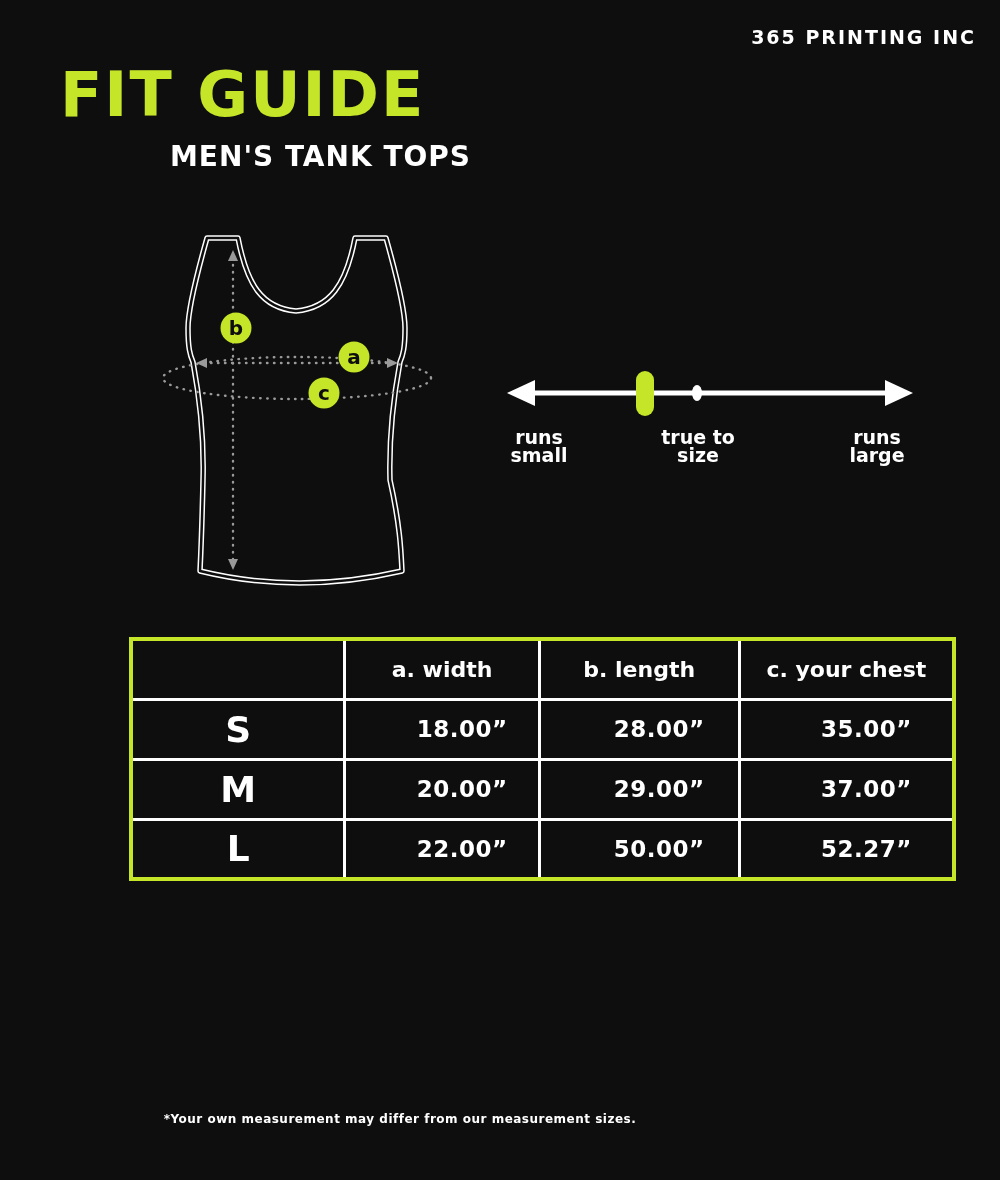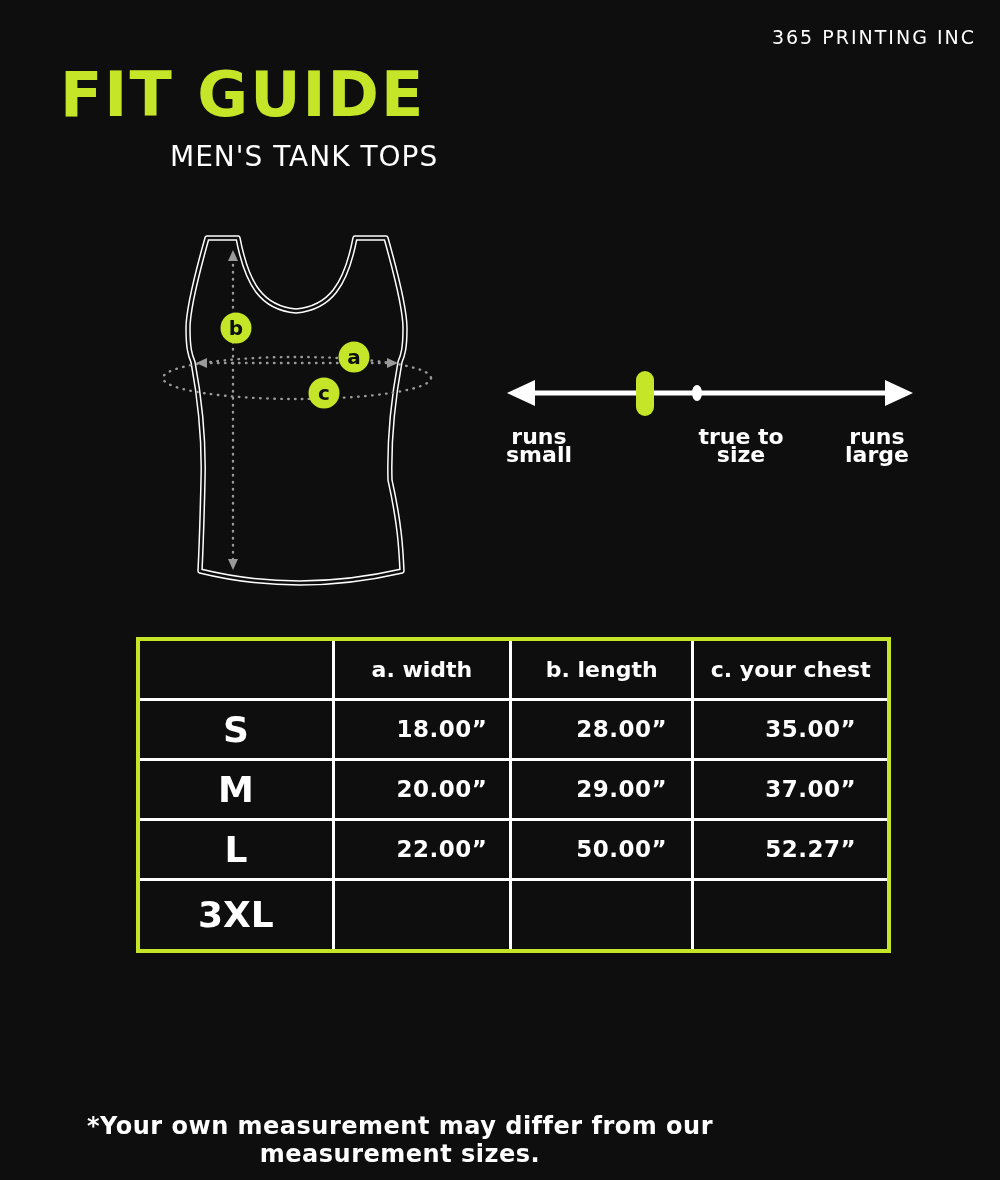--- a/index.html
+++ b/index.html
@@ -13,65 +13,65 @@
   body{font-family:"DejaVu Sans","Liberation Sans",sans-serif;}
   .page{
     position:relative;
     width:1000px;height:1180px;
     background:var(--bg);
     overflow:hidden;
     color:var(--white);
   }
   .brand{
     position:absolute;top:26px;right:24px;
-    font-size:19px;font-weight:normal;letter-spacing:2px;
+    font-size:19px;font-weight:bold;letter-spacing:2px;
     color:var(--white);white-space:nowrap;
   }
   .title{
     position:absolute;left:60px;top:58px;
     font-size:62px;font-weight:bold;letter-spacing:2px;
     color:var(--green);white-space:nowrap;
   }
   .subtitle{
     position:absolute;left:170px;top:140px;
-    font-size:28px;font-weight:normal;letter-spacing:1px;
+    font-size:28px;font-weight:bold;letter-spacing:1px;
     color:var(--white);white-space:nowrap;text-align:center;
   }
   .tank-svg{position:absolute;left:150px;top:210px;width:320px;height:400px;}
   .scale-svg{position:absolute;left:505px;top:360px;width:410px;height:66px;}
   .scale-label{
     position:absolute;top:428px;
-    font-size:22px;font-weight:bold;line-height:18px;
+    font-size:19px;font-weight:bold;line-height:18px;
     text-align:center;color:var(--white);white-space:nowrap;
     transform:translateX(-50%);
   }
   .scale-label.left{left:539px;}
-  .scale-label.center{left:741px;}
+  .scale-label.center{left:698px;}
   .scale-label.right{left:877px;}
 
   table.size-table{
-    position:absolute;left:136px;top:637px;
-    width:755px;
+    position:absolute;left:129px;top:637px;
+    width:827px;
     border-collapse:collapse;table-layout:fixed;
     border:4px solid var(--green);
   }
   table.size-table th, table.size-table td{
     border:3px solid var(--white);
     text-align:center;vertical-align:middle;
     color:var(--white);
   }
   table.size-table th{font-size:22px;font-weight:bold;height:60px;}
   td.size-cell{font-size:36px;font-weight:bold;}
   td.val-cell{font-size:23px;font-weight:bold;letter-spacing:0.5px;padding-left:40px;}
   tr.r-std{height:60px;}
   tr.r-last{height:72px;}
 
   .footnote{
     position:absolute;left:0;top:1112px;width:800px;
-    text-align:center;font-size:24px;font-weight:bold;
+    text-align:center;font-size:12px;font-weight:bold;
     letter-spacing:0.5px;color:var(--white);
   }
 </style>
 </head>
 <body>
 
 <div class="page">
 
   <div class="brand">365 PRINTING INC</div>
 
@@ -187,24 +187,18 @@
         <td class="val-cell">20.00”</td>
         <td class="val-cell">29.00”</td>
         <td class="val-cell">37.00”</td>
       </tr>
       <tr class="r-std">
         <td class="size-cell">L</td>
         <td class="val-cell">22.00”</td>
         <td class="val-cell">50.00”</td>
         <td class="val-cell">52.27”</td>
       </tr>
-      <tr class="r-last">
-        <td class="size-cell">3XL</td>
-        <td class="val-cell"></td>
-        <td class="val-cell"></td>
-        <td class="val-cell"></td>
-      </tr>
     </tbody>
   </table>
 
   <div class="footnote">*Your own measurement may differ from our measurement sizes.</div>
 
 </div>
 
 </body></html>

